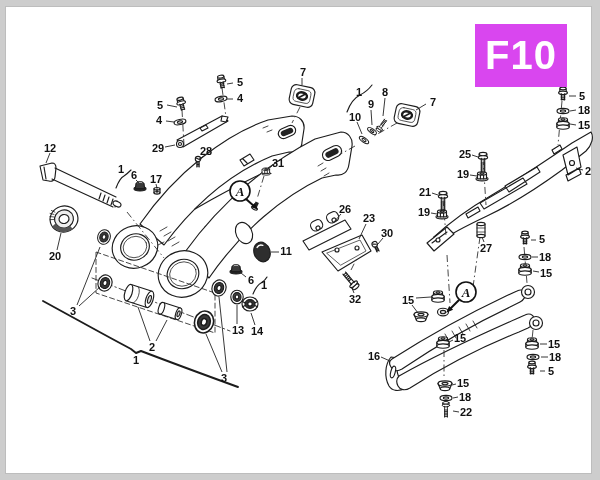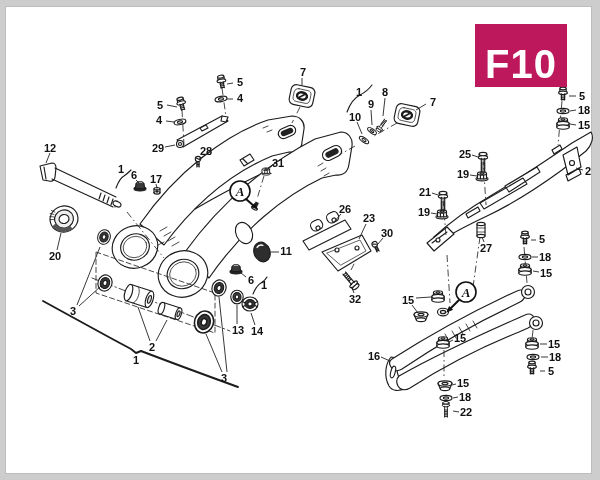--- a/index.html
+++ b/index.html
@@ -23,21 +23,21 @@
   .marker-circle{fill:#fff;stroke:#111;stroke-width:1.6;}
   .marker-letter{font:bold italic 13px "Liberation Serif",serif;fill:#111;text-anchor:middle;}
   .marker-arrow{stroke:#111;stroke-width:2;}
   .hatch{stroke:#1c1c1c;stroke-width:0.8;fill:none;}
 </style>
 </head>
 <body>
 
 <div class="page"></div>
 
-<div class="figure-badge" style="background: #be185d; color: rgb(255, 255, 255); align-items: flex-end;">
+<div class="figure-badge" style="background: #d946ef; color: rgb(255, 255, 255);">
   <span>F10</span>
 </div>
 
 <svg class="diagram" width="600" height="480" viewBox="0 0 600 480">
   <defs>
     <g id="sym-bolt-s" class="art">
       <rect x="-3.2" y="-7.5" width="6.4" height="4" rx="1" class="wh"></rect>
       <ellipse cx="0" cy="-7.5" rx="3.2" ry="1.4" class="wh"></ellipse>
       <ellipse cx="0" cy="-3.2" rx="4.4" ry="1.7" class="wh"></ellipse>
       <path d="M-1.6,-2.2 L-1.6,4 M1.6,-2.2 L1.6,4 M-1.9,0 h3.8 M-1.9,1.8 h3.8 M-1.9,3.6 h3.8"></path>

